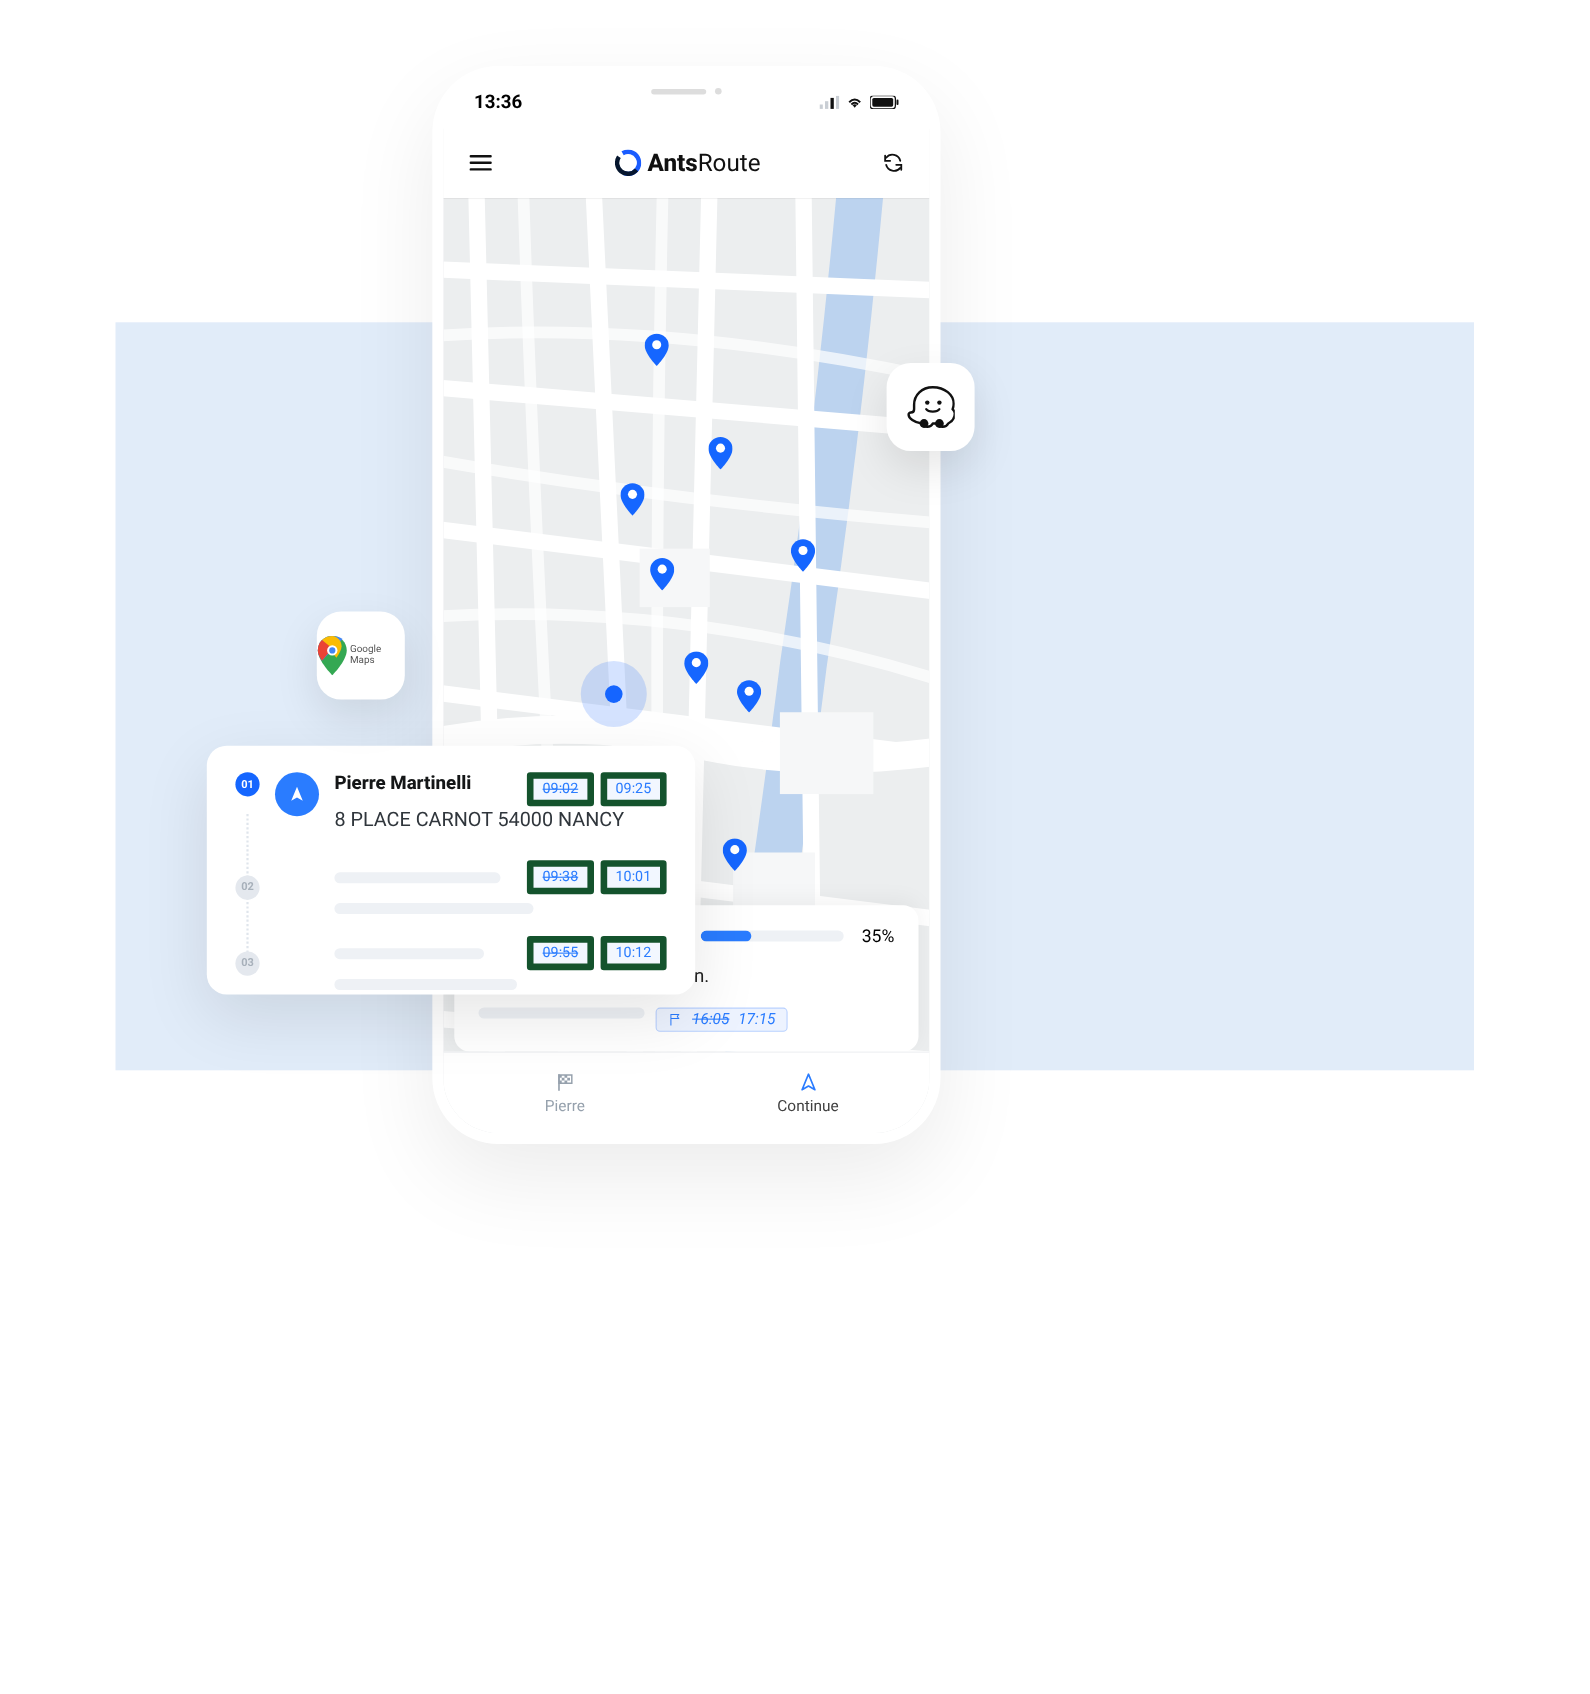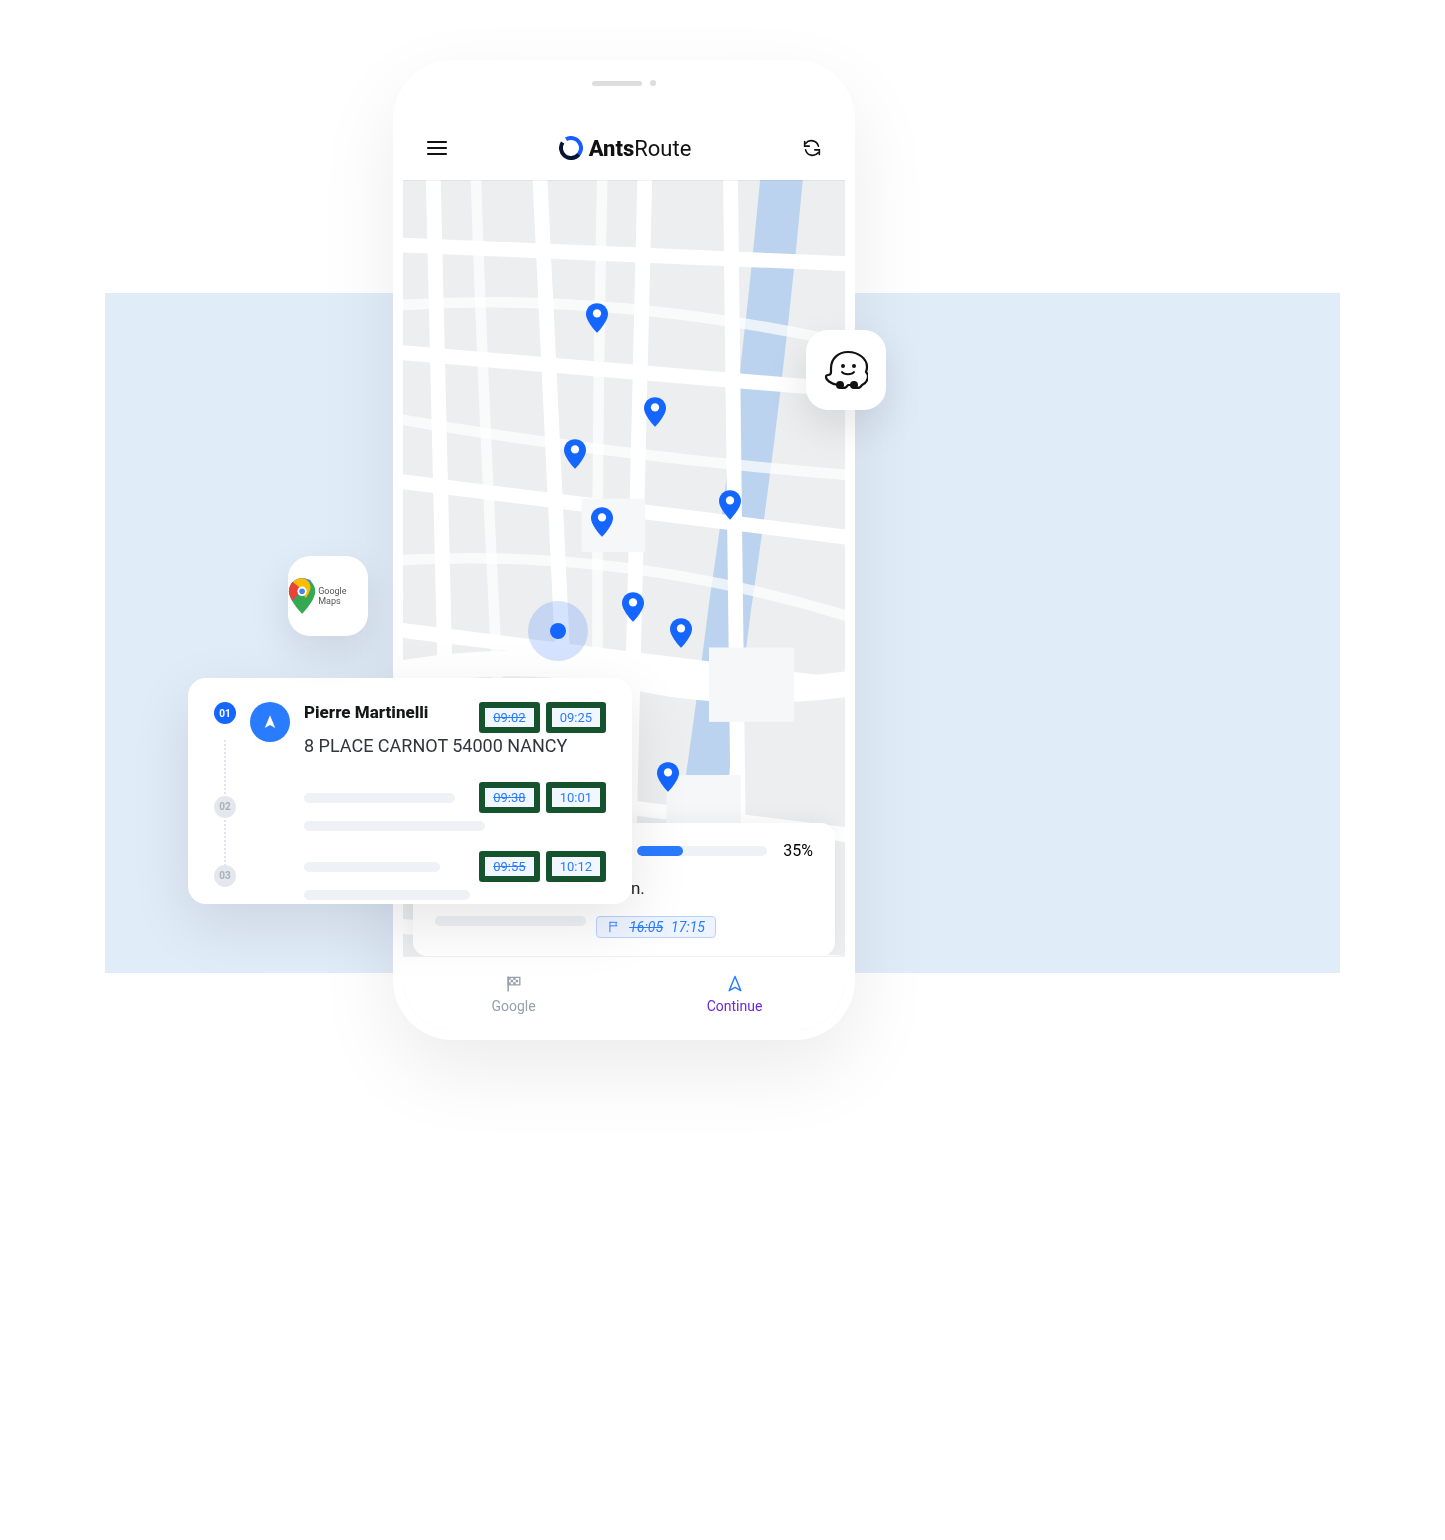--- a/index.html
+++ b/index.html
@@ -36,21 +36,21 @@
 .metric { font-size: 17px; color: #222; }
 .metric b { font-weight: 800; }
 .sep { color: #bcc3cc; }
 
 .time-chip { display: inline-flex; align-items: center; gap: 8px; border: 1px solid #b9d1ff; background: #edf3ff; border-radius: 4px; padding: 2px 10px; font-size: 14px; color: #2a7cff; }
 .time-chip .strike { text-decoration: line-through; color: #2a7cff; }
 .flag-sm { width: 14px; height: 14px; }
 
 .tabbar { position: absolute; left: 0; right: 0; bottom: 0; height: 74px; background: #fff; display: flex; border-top: 1px solid #eef0f3; }
 .tab { flex: 1; display: flex; flex-direction: column; align-items: center; justify-content: center; gap: 4px; font-size: 14px; color: #96a1ad; }
-.tab.active { color: #6d28d9; }
+.tab.active { color: #404040; }
 
 .stops-card { position: absolute; left: 188px; top: 678px; width: 444px; height: 226px; background: #fff; border-radius: 18px; box-shadow: 0 20px 60px rgba(0,0,0,0.1); padding: 24px 26px; }
 .stop-row { display: flex; align-items: flex-start; gap: 14px; position: relative; }
 .step-badge { width: 22px; height: 22px; border-radius: 50%; background: #1566ff; color: #fff; font-size: 10px; font-weight: 700; display: flex; align-items: center; justify-content: center; }
 .step-badge.muted { background: #e4e8ee; color: #a7b0ba; }
 .nav-circle { width: 40px; height: 40px; border-radius: 50%; background: #2a7cff; display: flex; align-items: center; justify-content: center; flex-shrink: 0; }
 .stop-body { flex: 1; }
 .stop-name { font-weight: 800; font-size: 17px; color: #141617; }
 .stop-addr { font-size: 18px; color: #30363c; margin-top: 2px; }
 .time-pair { display: flex; gap: 6px; }
@@ -69,20 +69,41 @@
 
 <div class="bg-blue"></div>
 
 <div class="phone">
   <div class="phone-inner">
     <div class="notch">
         <div class="speaker"></div>
         <div class="cam"></div>
       </div>
 
+    <div class="statusbar">
+      <span>13:36</span>
+      <div class="sb-icons">
+        <svg width="18" height="12" viewBox="0 0 18 12">
+            <rect x="0" y="8" width="3" height="4" fill="#c9ced4"></rect>
+            <rect x="5" y="5" width="3" height="7" fill="#c9ced4"></rect>
+            <rect x="10" y="2" width="3" height="10" fill="#111"></rect>
+            <rect x="15" y="0" width="3" height="12" fill="#c9ced4"></rect>
+          </svg>
+        <svg width="16" height="12" viewBox="0 0 16 12">
+            <path d="M8 11 L6 8.5 Q8 7 10 8.5 Z" fill="#111"></path>
+            <path d="M3 6 Q8 1 13 6" stroke="#111" stroke-width="1.8" fill="none"></path>
+            <path d="M5 8 Q8 5 11 8" stroke="#111" stroke-width="1.8" fill="none"></path>
+          </svg>
+        <svg width="26" height="12" viewBox="0 0 26 12">
+            <rect x="0" y="0" width="23" height="12" rx="3" fill="none" stroke="#111" stroke-width="1.2"></rect>
+            <rect x="2" y="2" width="19" height="8" rx="1.5" fill="#111"></rect>
+            <rect x="24" y="3.5" width="2" height="5" rx="1" fill="#111"></rect>
+          </svg>
+      </div>
+    </div>
 
     <div class="header">
       <svg width="24" height="24" viewBox="0 0 24 24">
           <path d="M3 6h18M3 12h18M3 18h18" stroke="#111" stroke-width="2.2" stroke-linecap="round"></path>
         </svg>
       <div class="logo">
         <svg class="logo-mark" viewBox="0 0 24 24">
             <circle cx="12" cy="12" r="10" fill="none" stroke="#1a5cff" stroke-width="4" stroke-dasharray="40 60" transform="rotate(-120 12 12)"></circle>
             <circle cx="12" cy="12" r="10" fill="none" stroke="#06162e" stroke-width="4" stroke-dasharray="30 70" transform="rotate(40 12 12)"></circle>
           </svg>
@@ -190,21 +211,21 @@
       </div>
     </div>
 
     <div class="tabbar">
       <div class="tab">
         <svg width="22" height="20" viewBox="0 0 24 24">
             <path d="M5 3v18" stroke="#96a1ad" stroke-width="1.8"></path>
             <path d="M5 4h14v9H5Z" stroke="#96a1ad" stroke-width="1.6" fill="none"></path>
             <path d="M5 4h3v3H5zM11 4h3v3h-3zM8 7h3v3H8zM14 7h3v3h-3zM5 10h3v3H5zM11 10h3v3h-3z" fill="#96a1ad"></path>
           </svg>
-        <span>Google</span>
+        <span>Pierre</span>
       </div>
       <div class="tab active">
         <svg width="20" height="20" viewBox="0 0 24 24">
             <path d="M12 3l7 17-7-4-7 4z" fill="none" stroke="#2a7cff" stroke-width="1.8" stroke-linejoin="round"></path>
           </svg>
         <span>Continue</span>
       </div>
     </div>
 
   </div>

